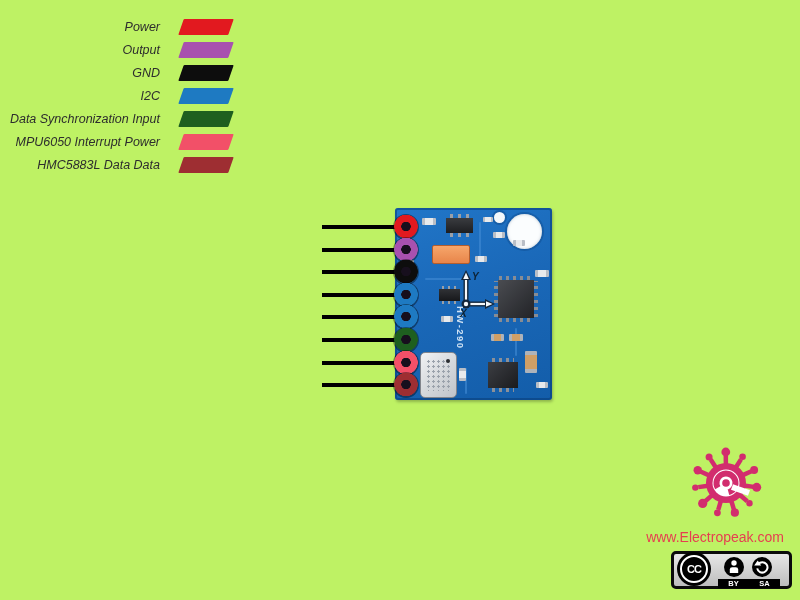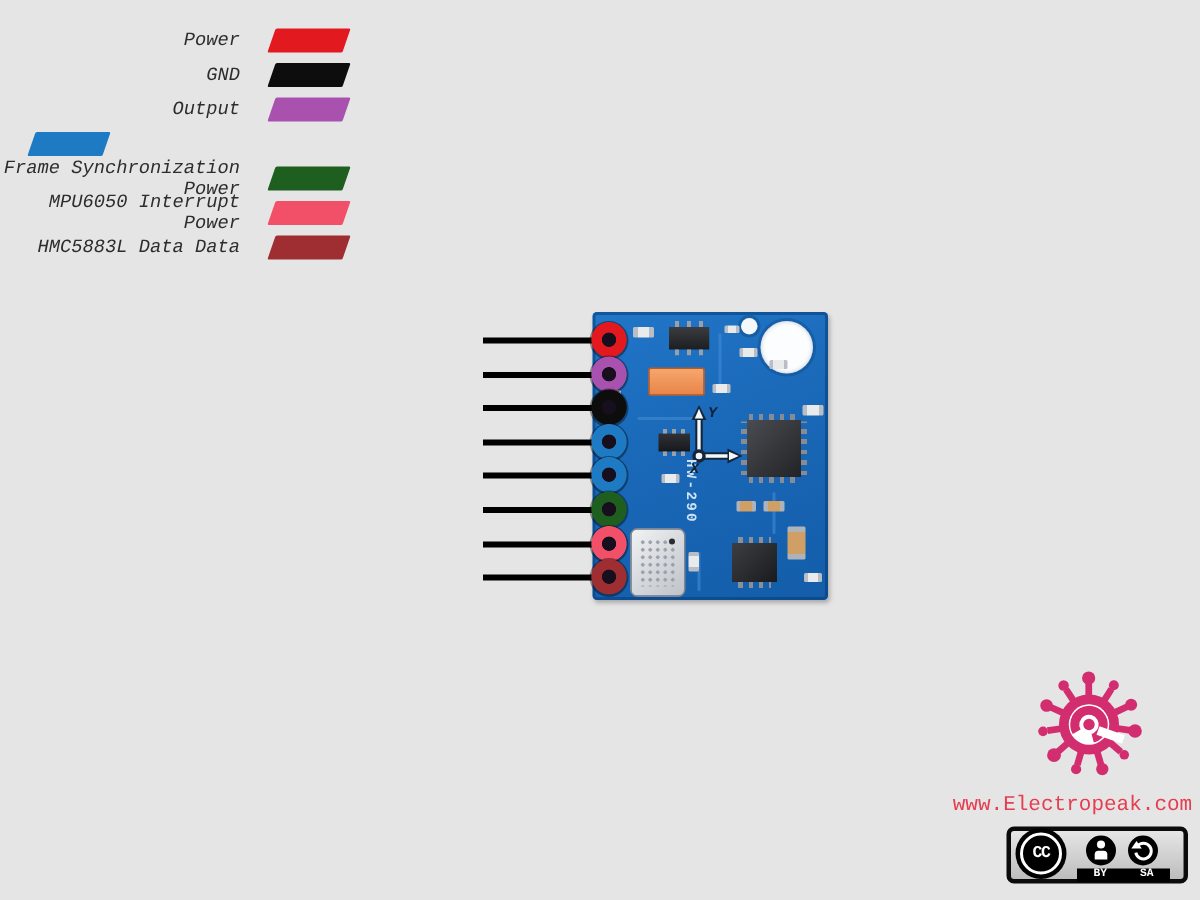--- a/index.html
+++ b/index.html
@@ -1,17 +1,17 @@
 <!DOCTYPE html>
 <html><head>
 <meta charset="utf-8">
 <style>
   html,body{margin:0;padding:0;background:#fff;}
-  #canvas{position:relative;width:800px;height:600px;background:#e5e5e5;overflow:hidden;
-          font-family:Liberation Mono, monospace;}
+  #canvas{position:relative;width:800px;height:600px;background:#bef264;overflow:hidden;
+          font-family:Liberation Sans, sans-serif;}
 
   
   #legend{position:absolute;left:0;top:15px;width:260px;}
   .legend-row{position:relative;height:23px;display:flex;align-items:center;}
   .legend-label{display:block;width:160px;text-align:right;font-size:12.5px;font-style:italic;
                 color:#2d2d2d;padding-right:0;}
   .legend-swatch{display:block;width:50px;height:16px;margin-left:21px;transform:skewX(-19deg);
                  border-radius:1px;}
 
   
@@ -95,32 +95,33 @@
 <body>
 
 <div id="canvas">
 
   <section id="legend">
       <div class="legend-row">
       <span class="legend-label">Power</span>
       <span class="legend-swatch" style="background: rgb(226, 25, 31);"></span>
     </div>
       <div class="legend-row">
+      <span class="legend-label">Output</span>
+      <span class="legend-swatch" style="background: rgb(168, 81, 175);"></span>
+    </div>
+      <div class="legend-row">
       <span class="legend-label">GND</span>
       <span class="legend-swatch" style="background: rgb(13, 13, 13);"></span>
     </div>
       <div class="legend-row">
-      <span class="legend-label">Output</span>
-      <span class="legend-swatch" style="background: rgb(168, 81, 175);"></span>
-    </div>
-      <div class="legend-row">
+      <span class="legend-label">I2C</span>
       <span class="legend-swatch" style="background: rgb(30, 122, 194);"></span>
     </div>
       <div class="legend-row">
-      <span class="legend-label">Frame Synchronization Power</span>
+      <span class="legend-label">Data Synchronization Input</span>
       <span class="legend-swatch" style="background: rgb(30, 95, 31);"></span>
     </div>
       <div class="legend-row">
       <span class="legend-label">MPU6050 Interrupt Power</span>
       <span class="legend-swatch" style="background: rgb(242, 80, 104);"></span>
     </div>
       <div class="legend-row">
       <span class="legend-label">HMC5883L Data Data</span>
       <span class="legend-swatch" style="background: rgb(158, 46, 50);"></span>
     </div>

